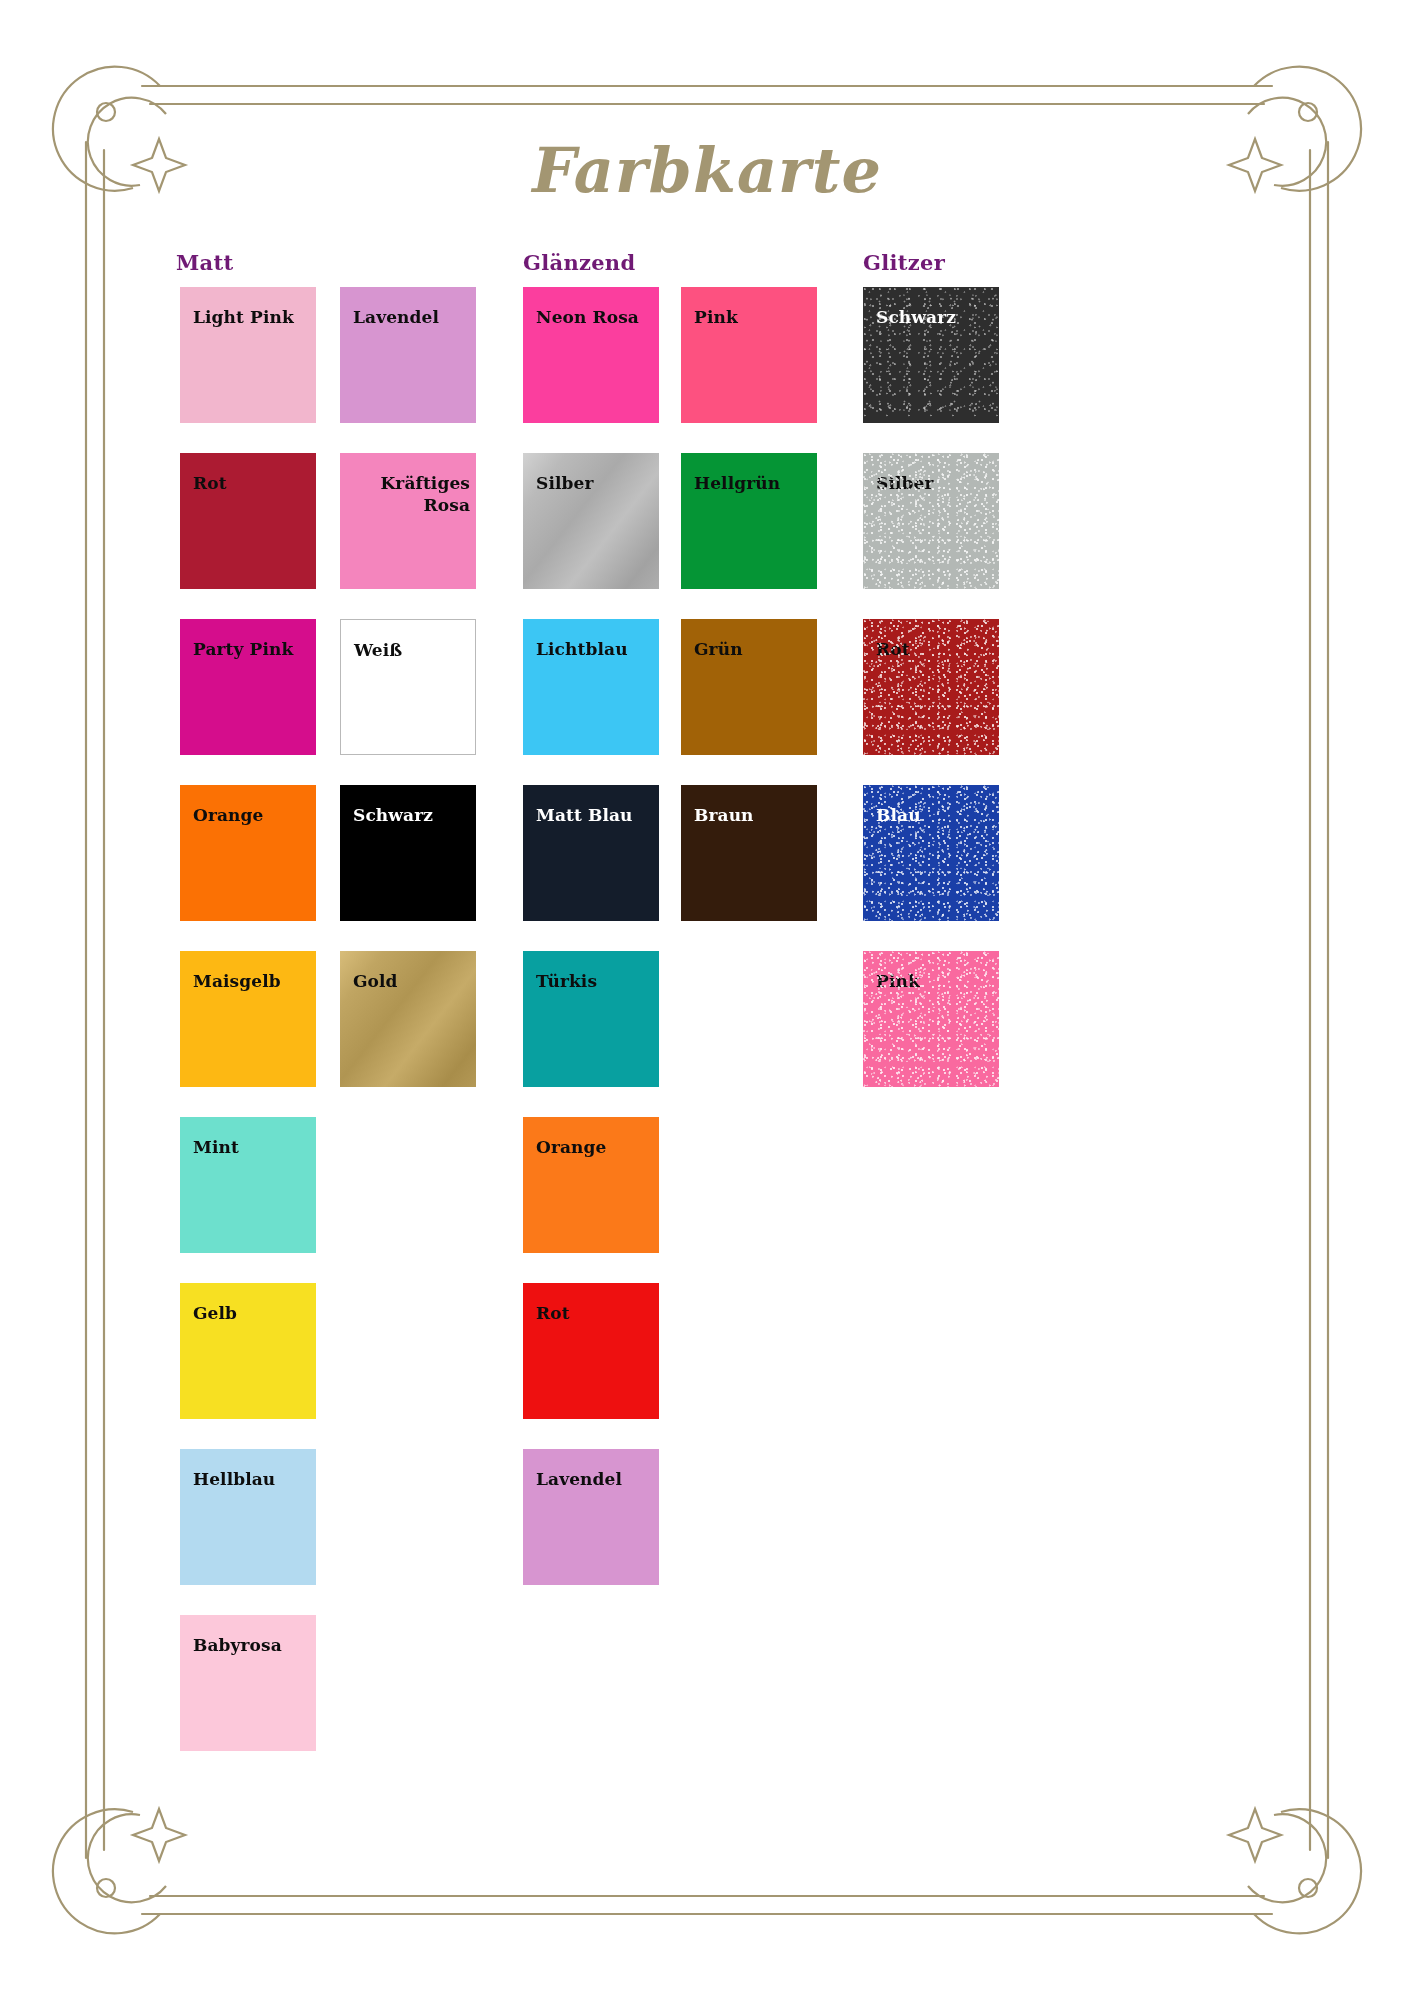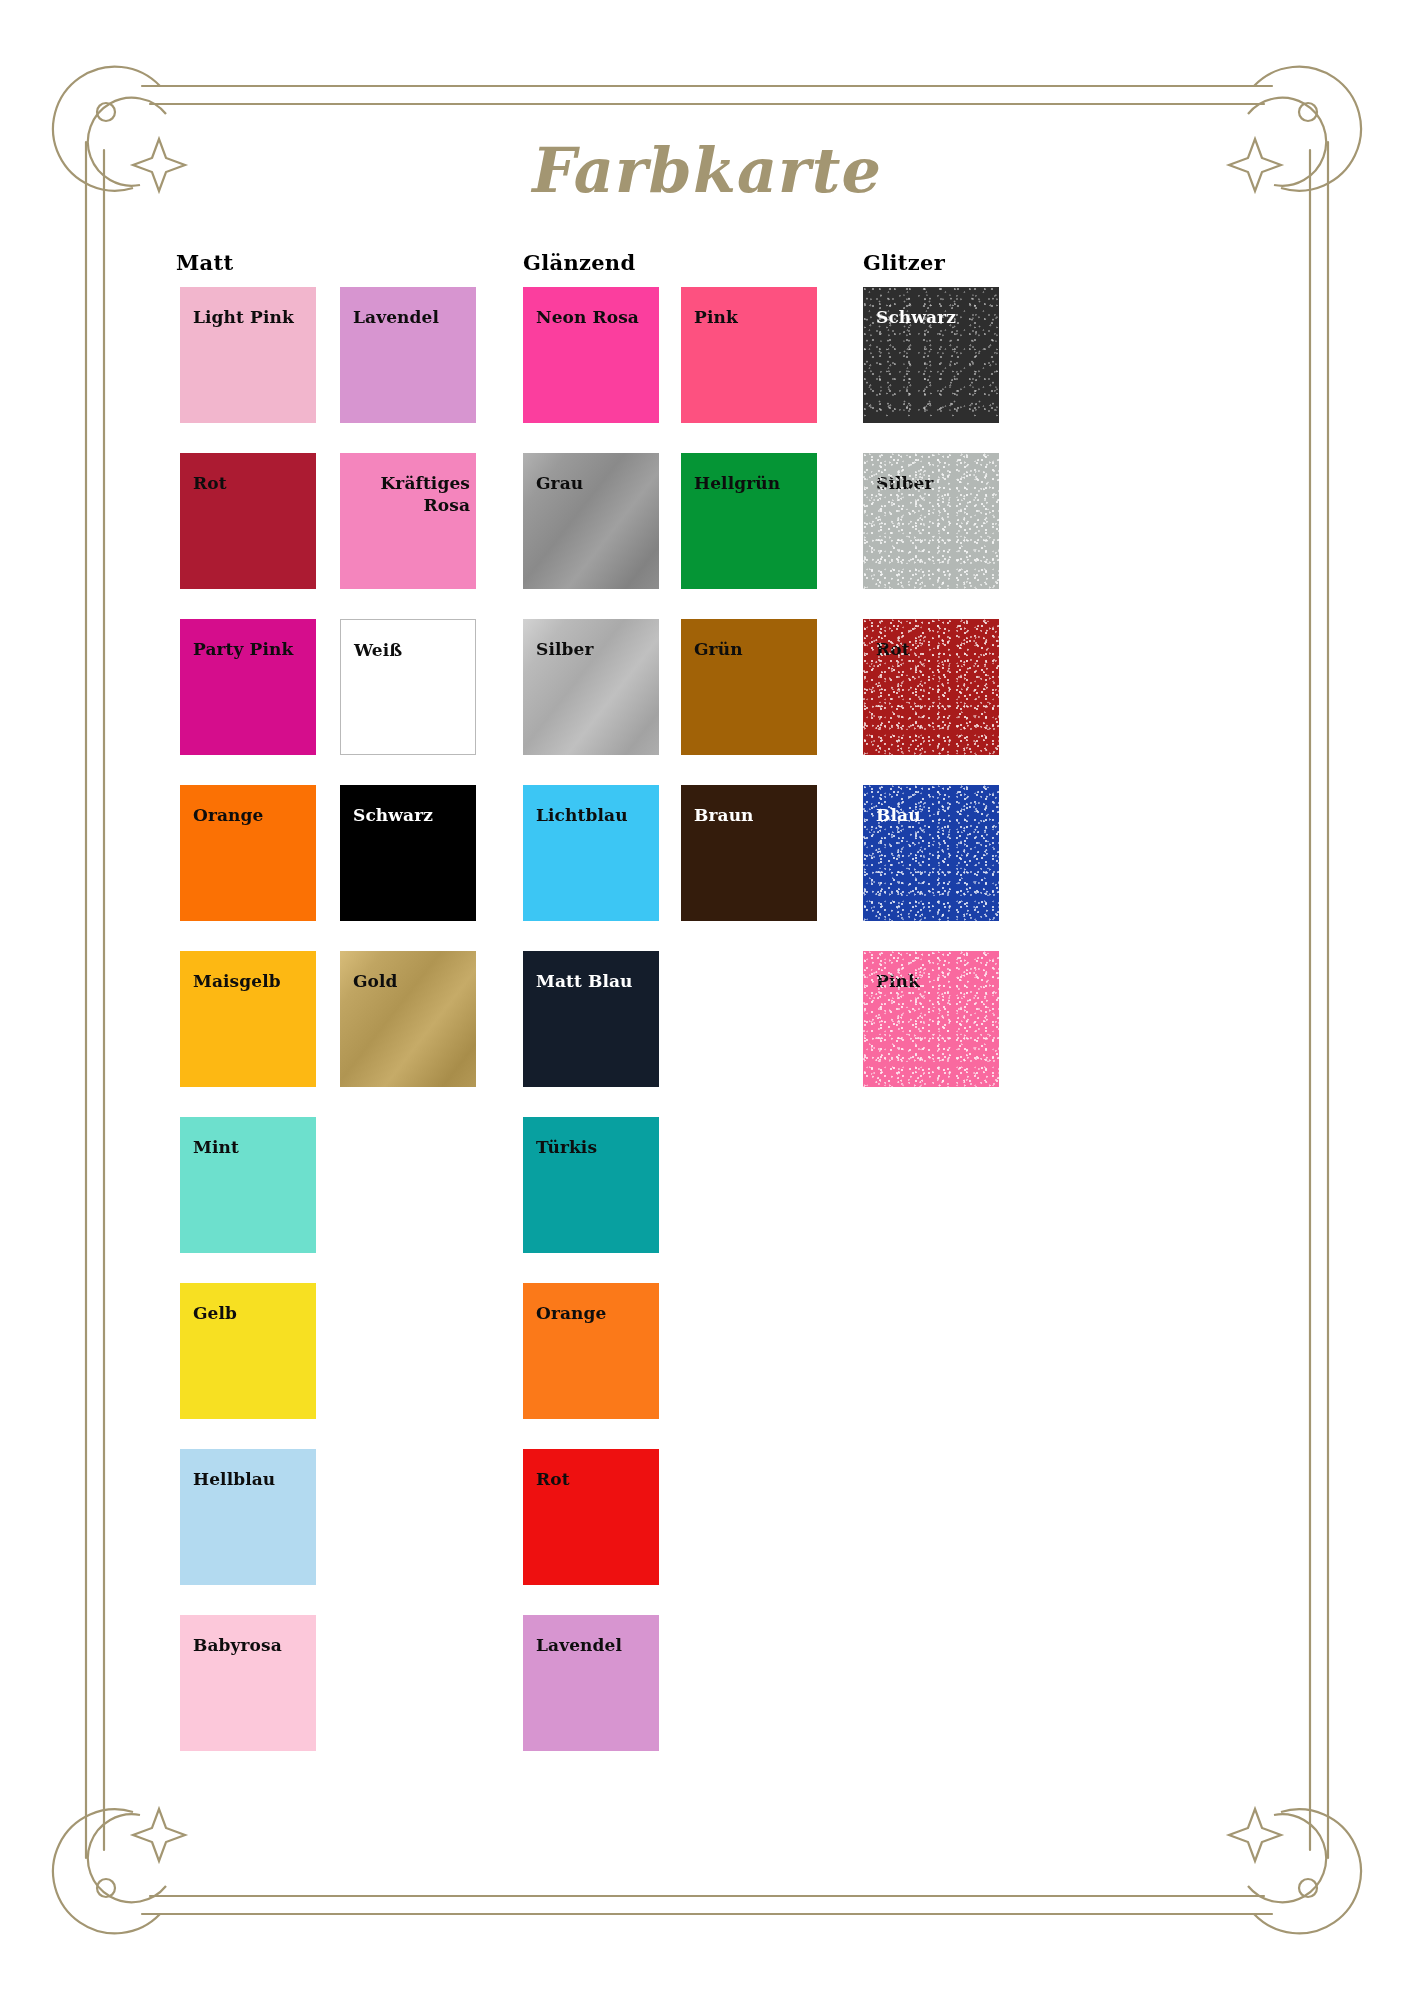--- a/index.html
+++ b/index.html
@@ -28,21 +28,21 @@
   }
 
   
   .columns{position:absolute;left:0;top:0;width:1414px;height:2000px;}
 
   .group-title{
     position:absolute;
     font-family:"DejaVu Serif", serif;
     font-weight:700;
     font-size:21px;
-    color:#000000;
+    color:#701a75;
     letter-spacing:.3px;
     white-space:nowrap;
   }
 
   .col{position:absolute;width:136px;}
 
   .swatch{
     position:relative;
     width:136px;height:136px;
     margin-bottom:30px;
@@ -212,23 +212,20 @@
         </div>
         <div class="swatch" style="background: linear-gradient(128deg, rgb(216, 189, 122) 0%, rgb(192, 165, 98) 18%, rgb(176, 149, 82) 42%, rgb(198, 171, 104) 62%, rgb(168, 141, 74) 86%, rgb(180, 153, 86) 100%);">
           <span class="lbl">Gold</span>
         </div>
       </div>
       <div class="group-title" style="left: 523px; top: 250px;">Glänzend</div>
       <div class="col" style="left: 523px; top: 287px;">
         <div class="swatch" style="background-color: rgb(251, 62, 158);">
           <span class="lbl">Neon Rosa</span>
         </div>
-        <div class="swatch" style="background: linear-gradient(128deg, rgb(178, 178, 178) 0%, rgb(154, 154, 154) 18%, rgb(138, 138, 138) 42%, rgb(160, 160, 160) 62%, rgb(130, 130, 130) 86%, rgb(142, 142, 142) 100%);">
-          <span class="lbl">Grau</span>
-        </div>
         <div class="swatch" style="background: linear-gradient(128deg, rgb(210, 210, 210) 0%, rgb(186, 186, 186) 18%, rgb(170, 170, 170) 42%, rgb(192, 192, 192) 62%, rgb(162, 162, 162) 86%, rgb(174, 174, 174) 100%);">
           <span class="lbl">Silber</span>
         </div>
         <div class="swatch" style="background-color: rgb(60, 198, 244);">
           <span class="lbl">Lichtblau</span>
         </div>
         <div class="swatch light-text" style="background-color: rgb(20, 29, 43);">
           <span class="lbl">Matt Blau</span>
         </div>
         <div class="swatch" style="background-color: rgb(8, 160, 160);">

